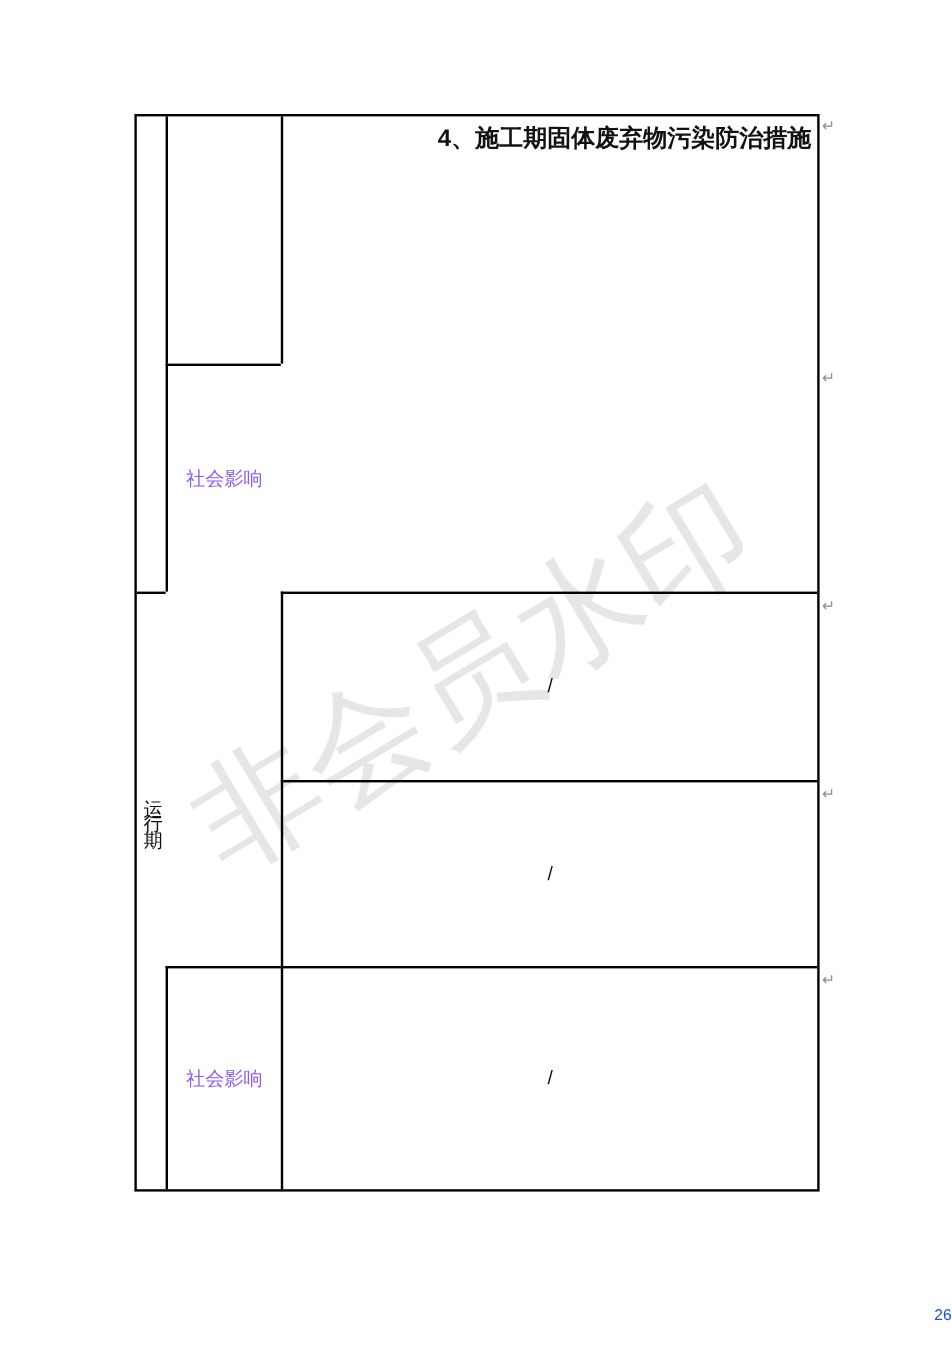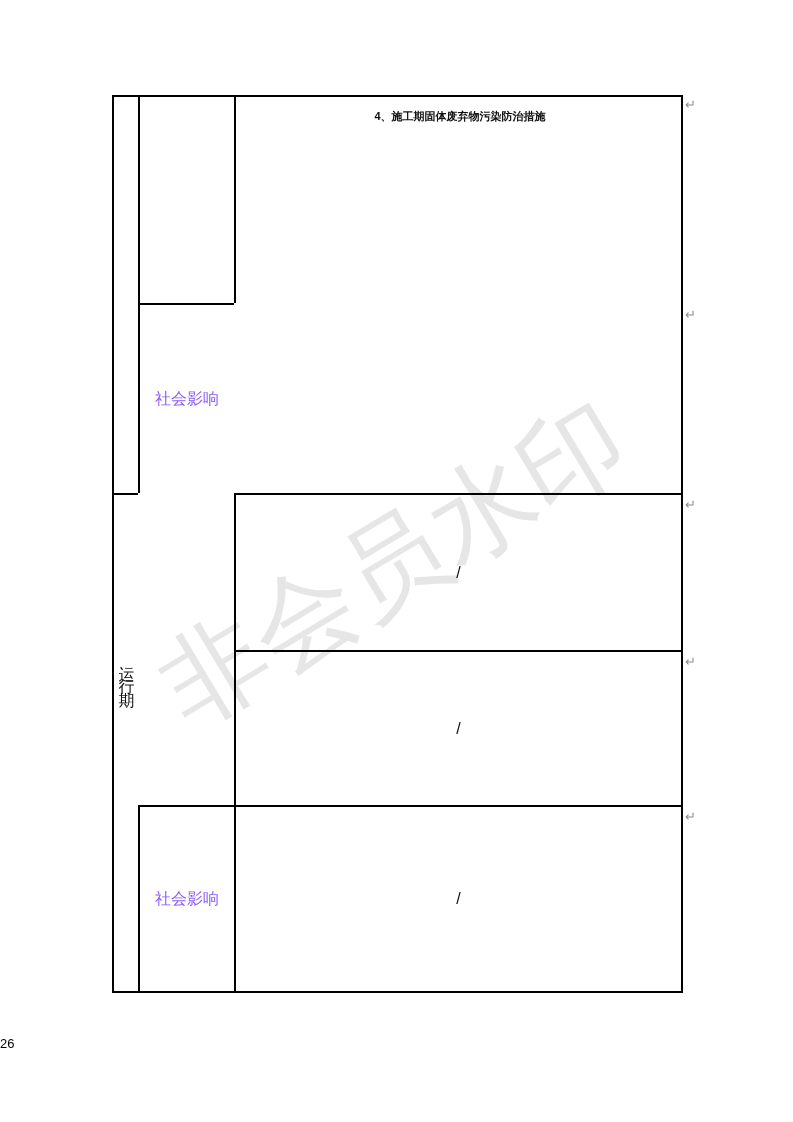--- a/index.html
+++ b/index.html
@@ -64,23 +64,23 @@
     text-align:center;
   }
   .content-cell {
     padding:4px 5px 0 8px;
     font-size:16px; line-height:32.5px;
     color:#111;
     text-align:justify;
   }
   .content-cell .heading {
     font-weight:bold;
-    font-size:11px;
+    font-size:20px;
     line-height:30px;
-    text-align:center;
+    text-align:right;
   }
   .content-cell .body-para { text-indent:2em; }
   .slash-cell {
     display:flex; align-items:center; justify-content:center;
     font-size:16px; color:#111;
   }
   
   .c2r1 { grid-column:2; grid-row:1; }
   .c2r2 { grid-column:2; grid-row:2; }
   .c2r3 { grid-column:2; grid-row:3; }
@@ -103,24 +103,24 @@
   }
   .rm1 { top:98px; }
   .rm2 { top:308px; }
   .rm3 { top:498px; }
   .rm4 { top:655px; }
   .rm5 { top:810px; }
 
   
   .page-number {
     position:absolute;
-    left:0; top:1036px; width:100%;
-    text-align:left;
+    left:0; top:1088px; width:100%;
+    text-align:right;
     font-size:13px;
-    color:#000000;
+    color:#1d4ed8;
   }
 </style>
 </head>
 <body>
 
 <div class="page">
 
   <div class="watermark" style="color: rgb(230, 230, 230);">非会员水印</div>
 
   <div class="doc-table">

